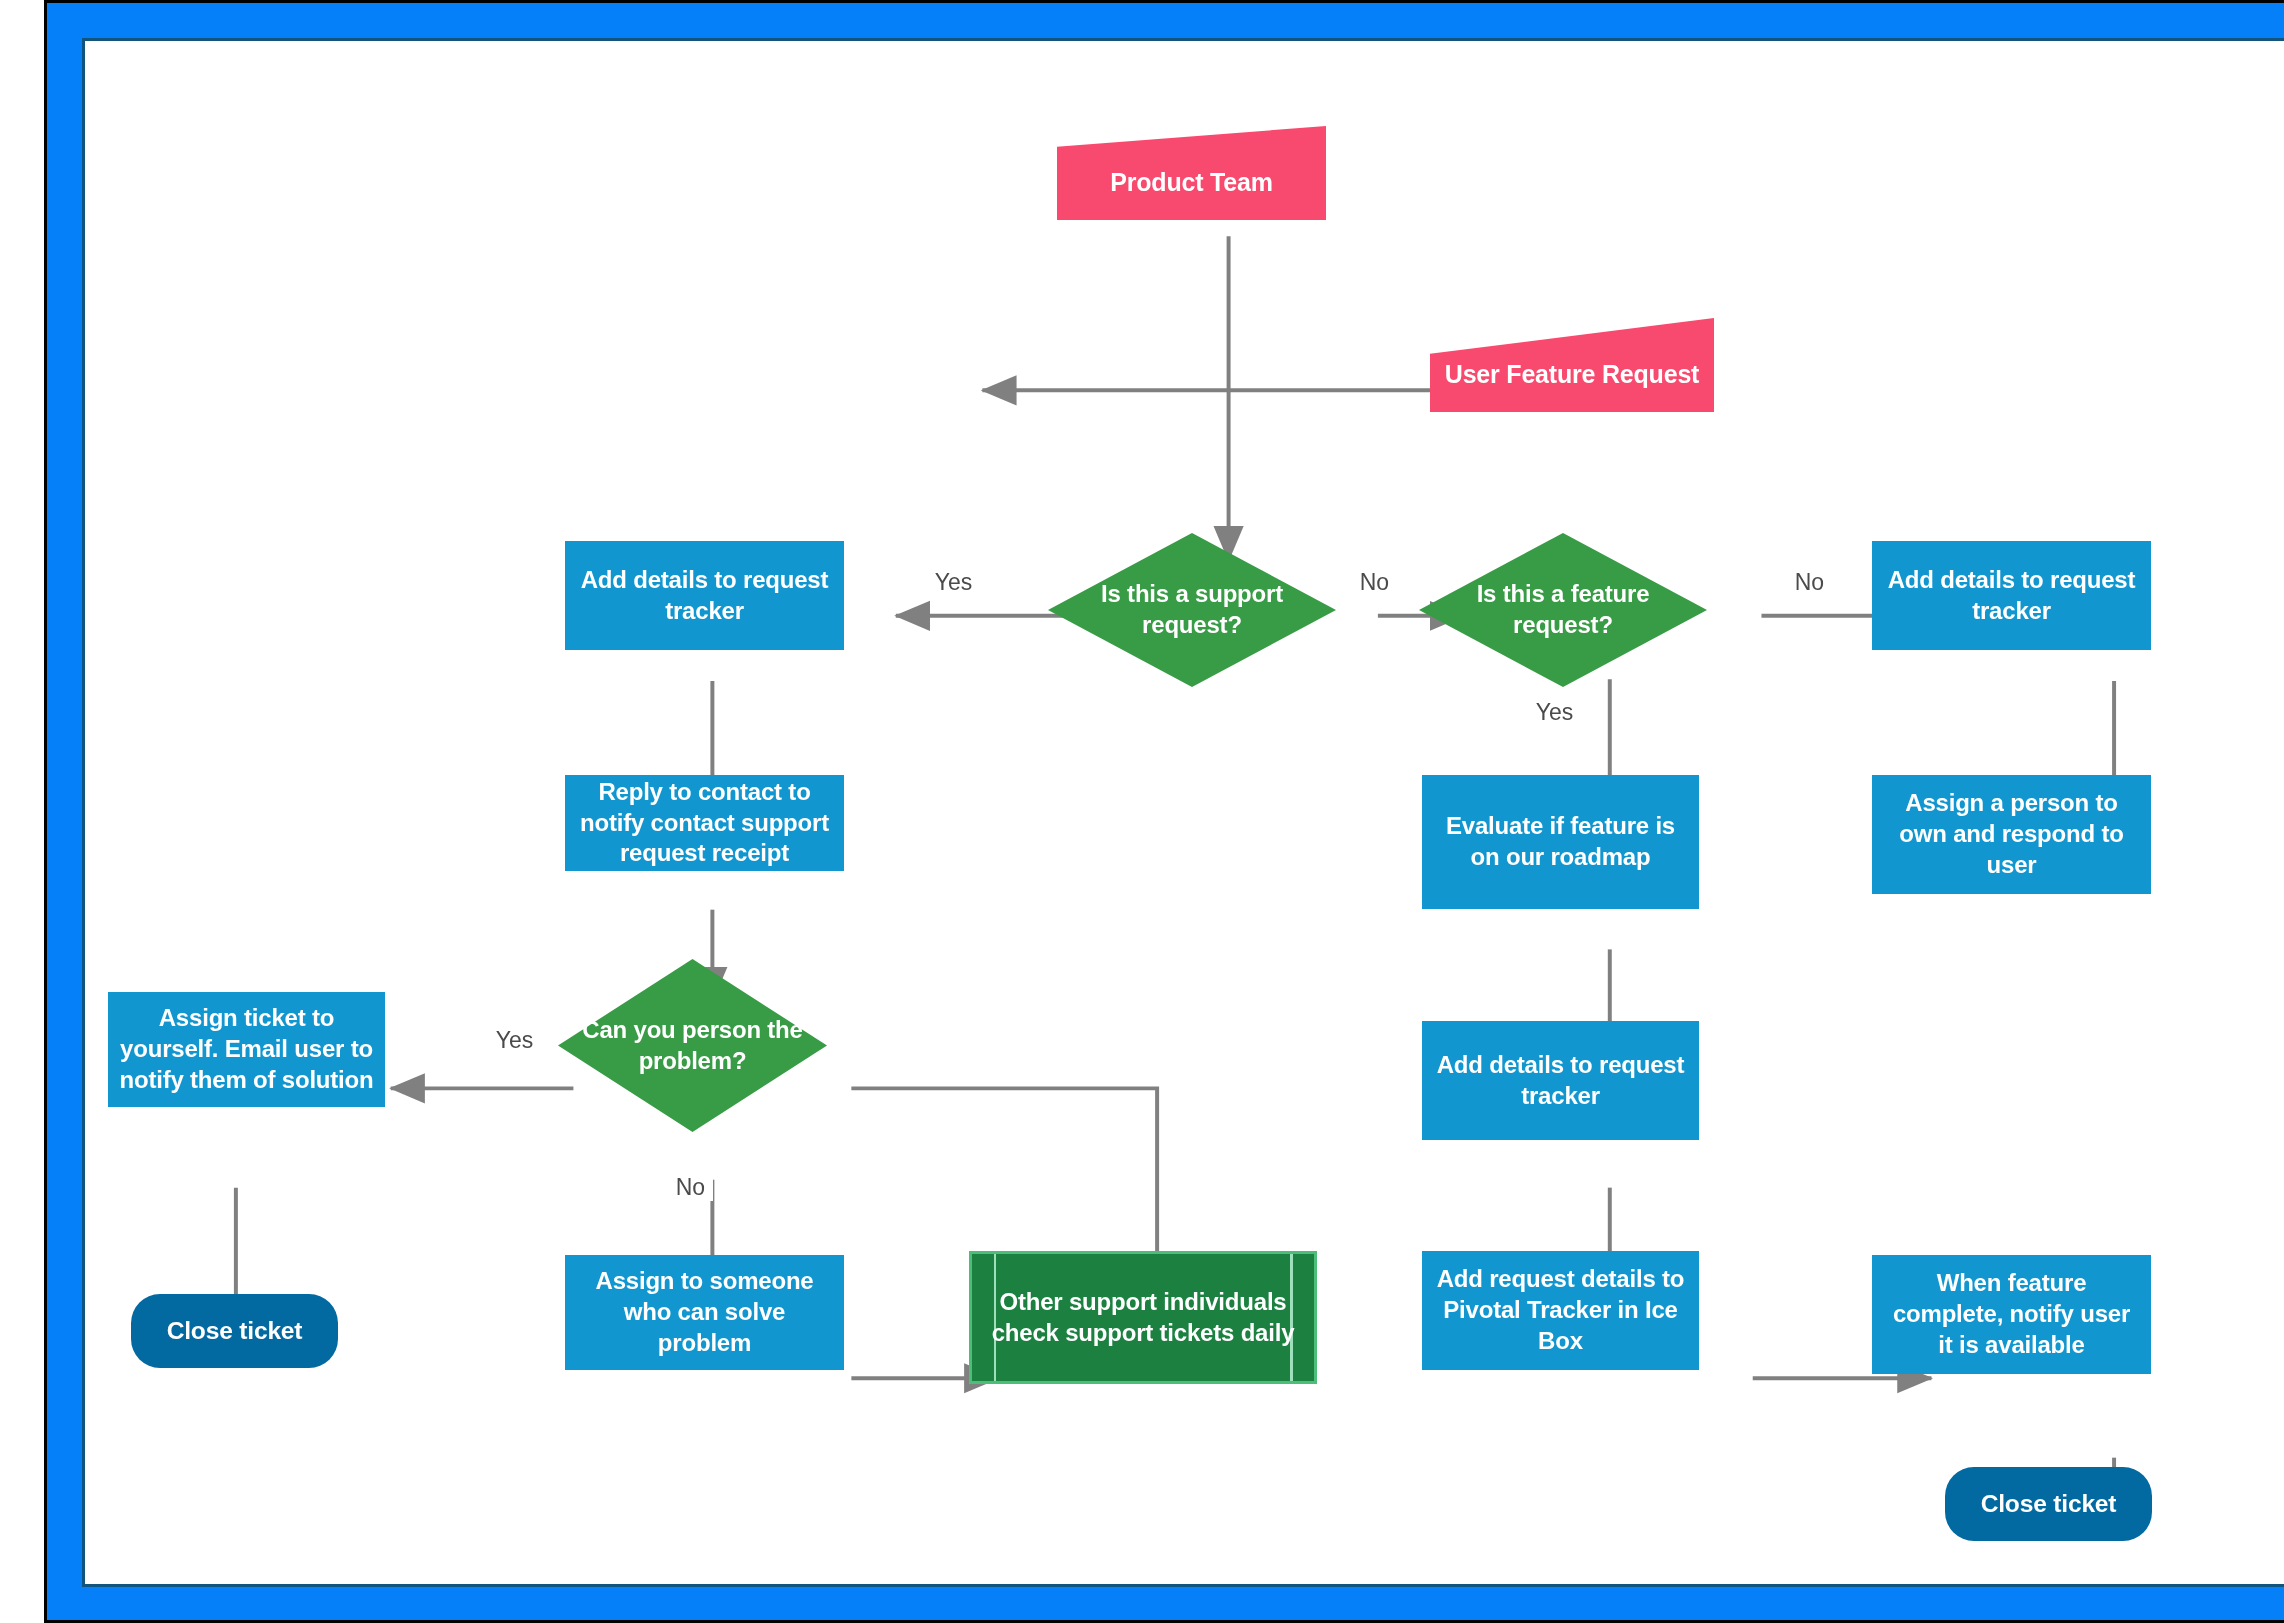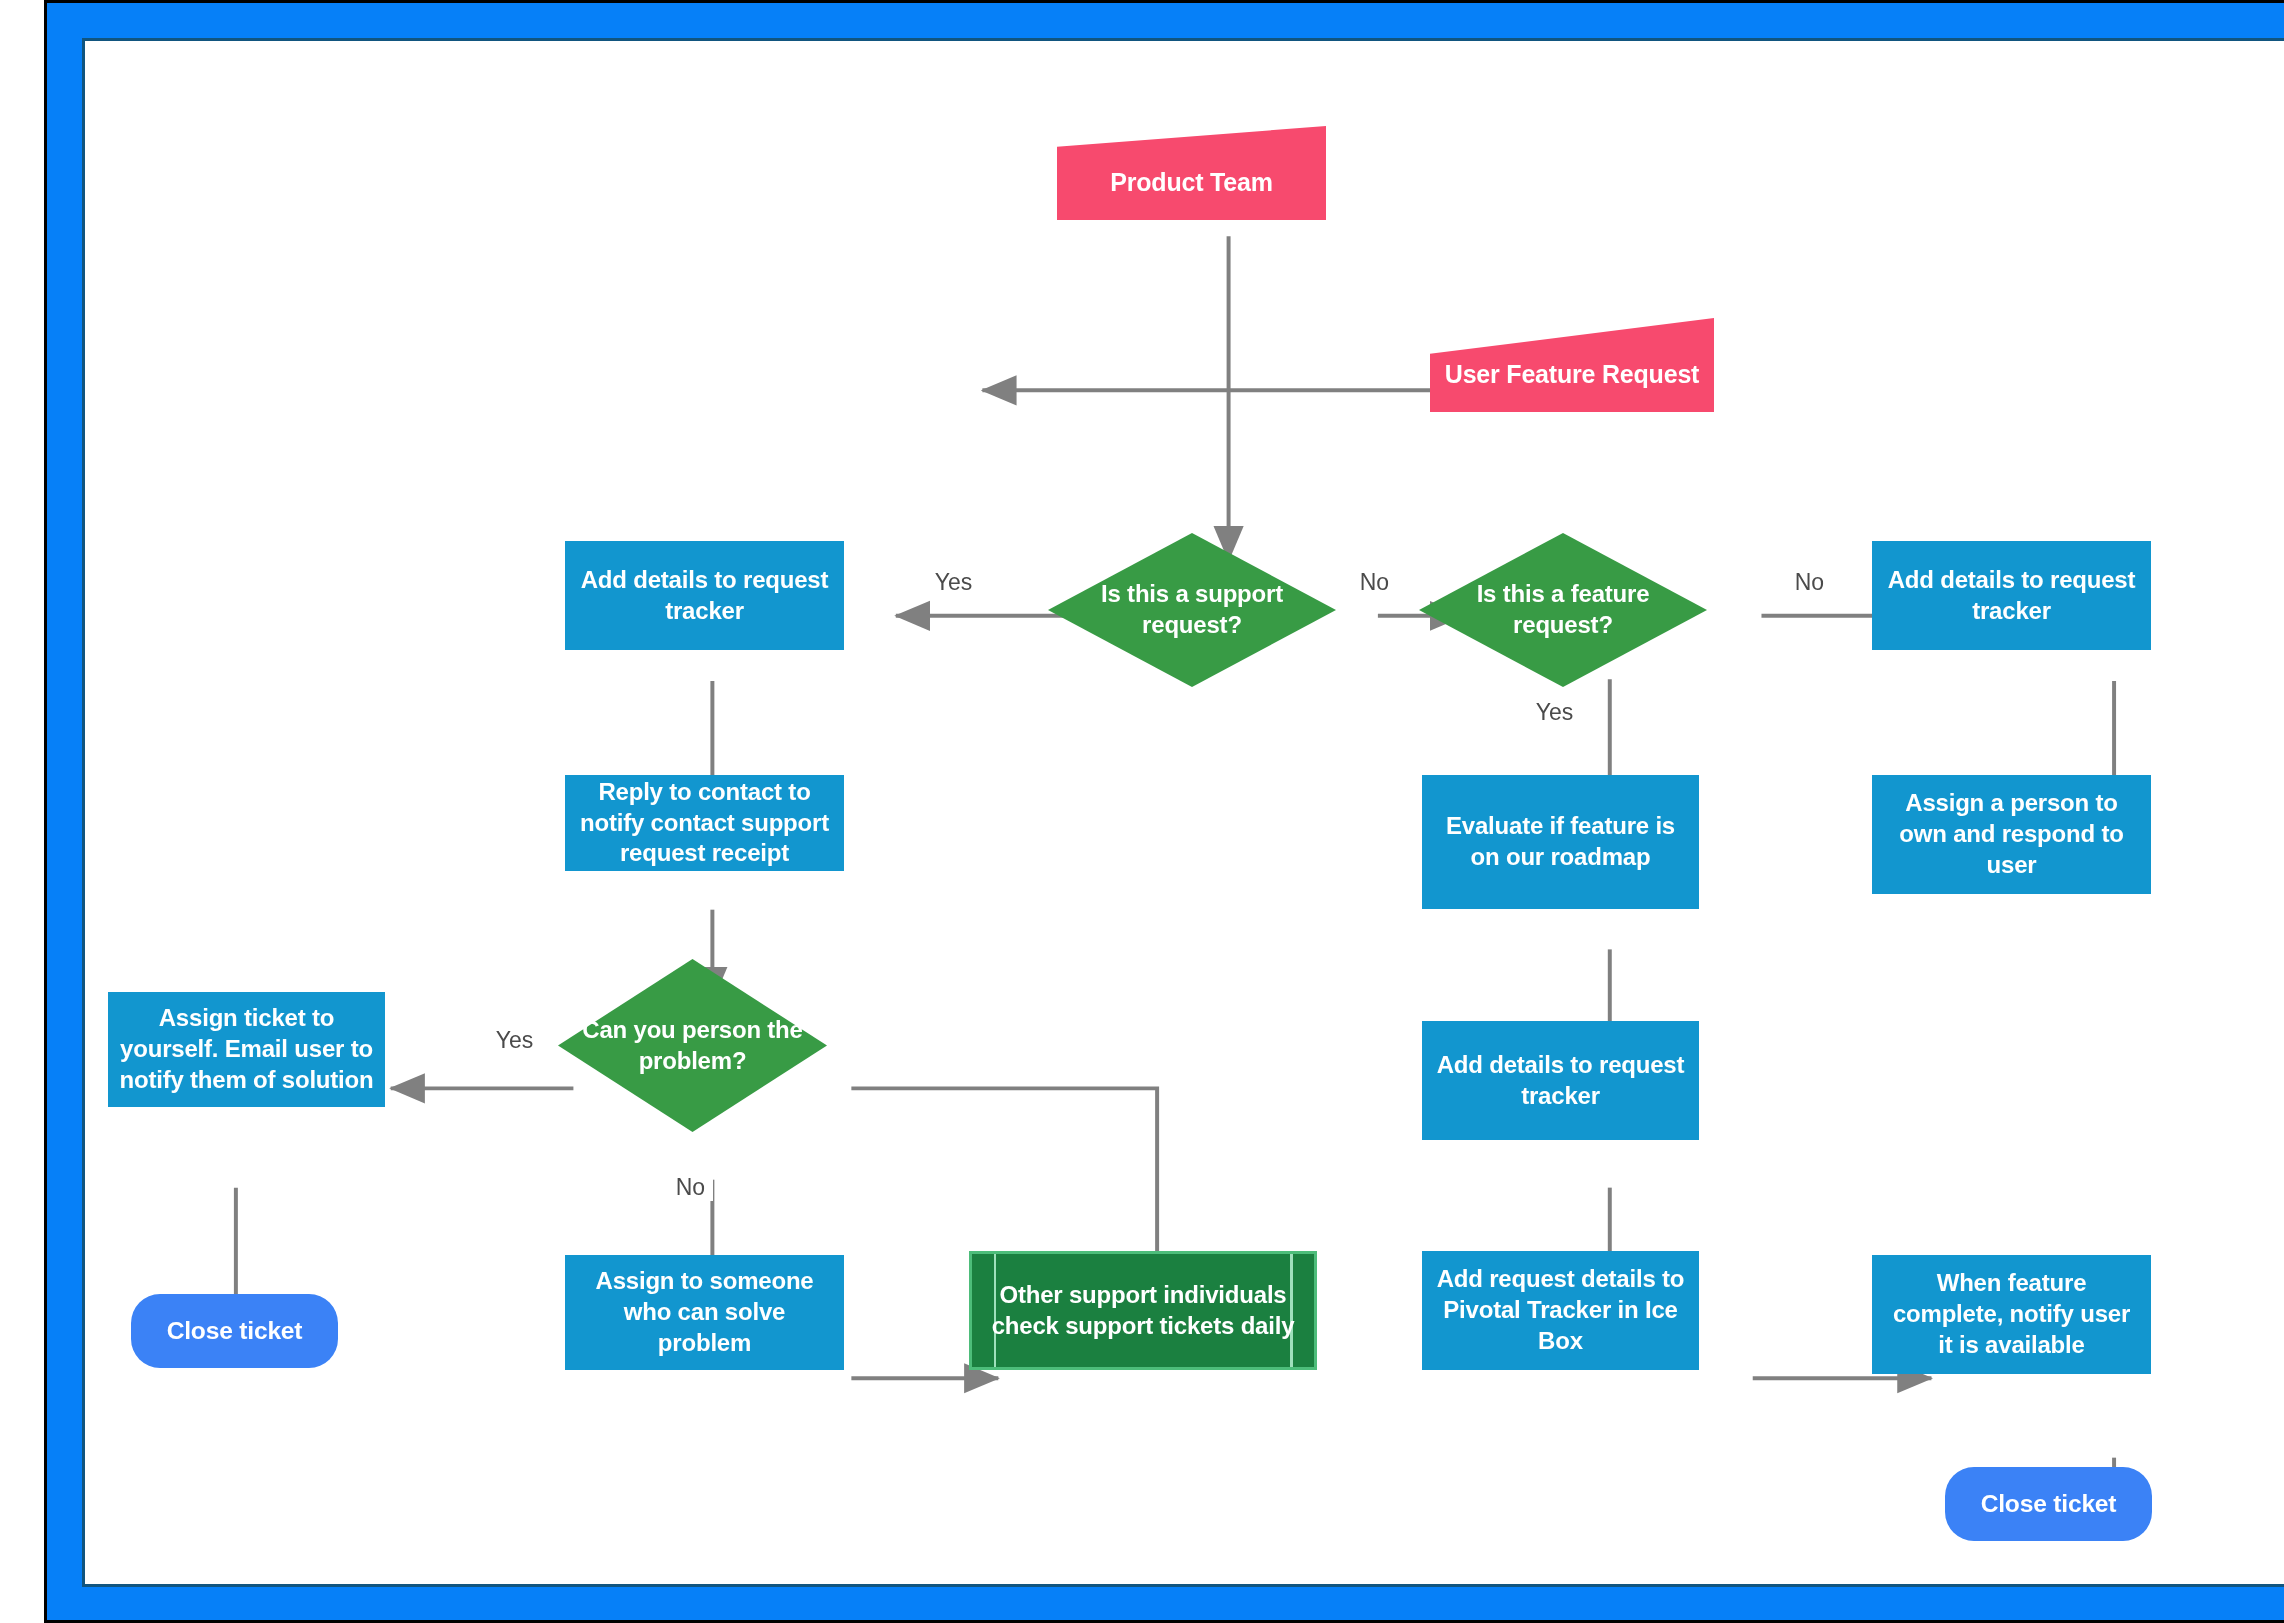--- a/index.html
+++ b/index.html
@@ -87,21 +87,21 @@
     clip-path: polygon(50% 0%, 100% 50%, 50% 100%, 0% 50%);
   }
   .decision .txt {
     position: relative;
     z-index: 2;
     padding: 0 14px;
   }
 
   
   .terminator {
-    background: #3b82f6;
+    background: #0369a1;
     border-radius: 29px;
     font-size: 24.6px;
   }
 
   
   .predefined {
     background: #1b8040;
     border: 3.1px solid #4dbd7a;
     font-size: 24px;
   }
@@ -248,21 +248,21 @@
     <div class="node terminator" style="left:46px; top:1253px; width:207px; height:74px;">
       <span class="txt">Close ticket</span>
     </div>
 
     <div class="node process" style="left:480px; top:1214px; width:279px; height:115px;">
       <span class="txt">Assign to someone
 who can solve
 problem</span>
     </div>
 
-    <div class="node predefined" style="left:884px; top:1210px; width:348px; height:119px;">
+    <div class="node predefined" style="left:884px; top:1210px; width:348px; height:133px;">
       <div class="bar left"></div>
       <div class="bar right"></div>
       <span class="txt">Other support individuals
 check support tickets daily</span>
     </div>
 
     <div class="node process" style="left:1337px; top:734px; width:277px; height:134px;">
       <span class="txt">Evaluate if feature is
 on our roadmap</span>
     </div>

